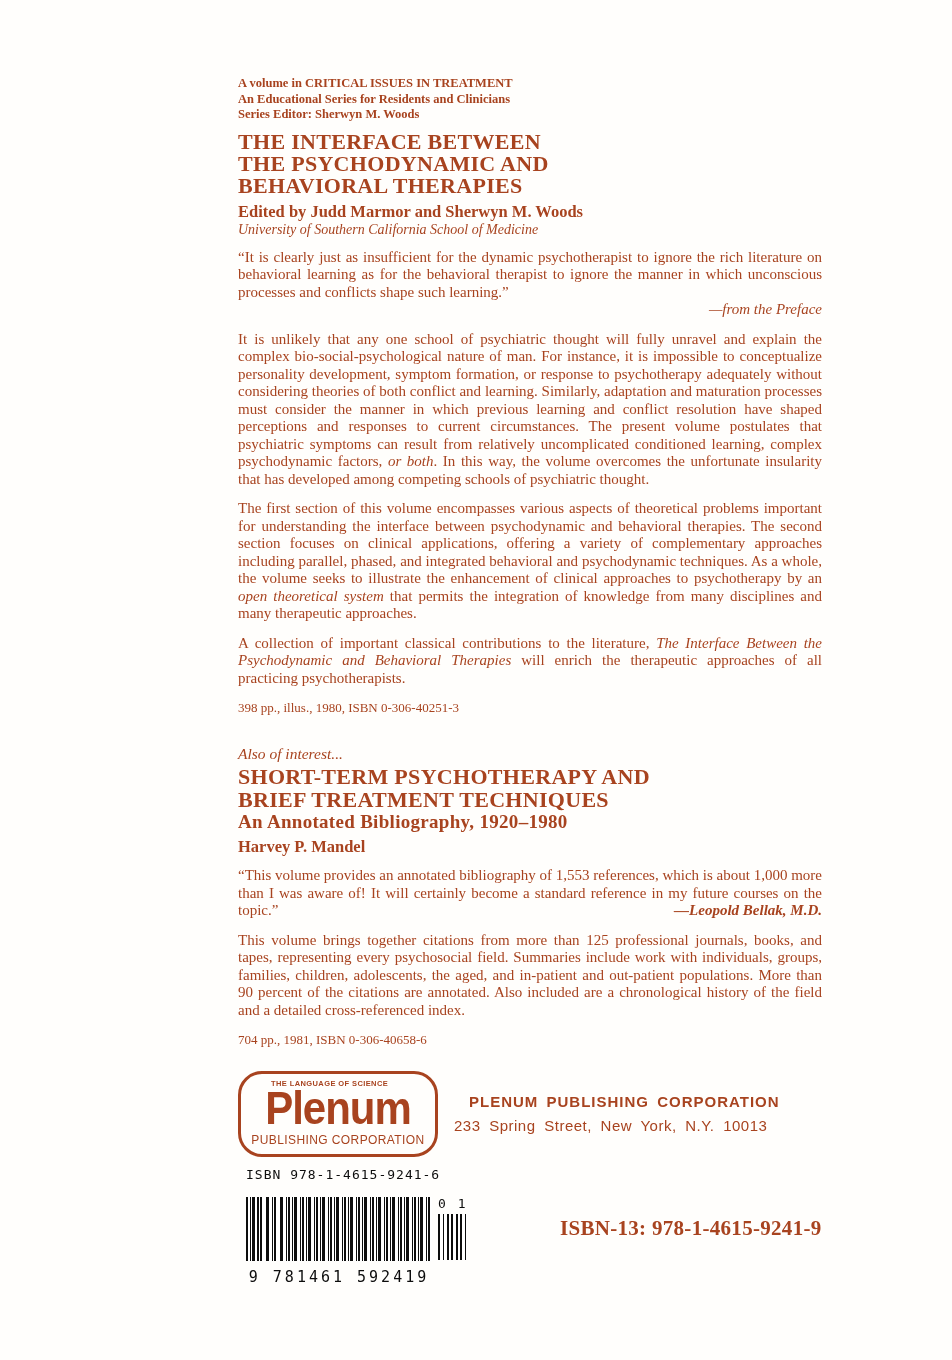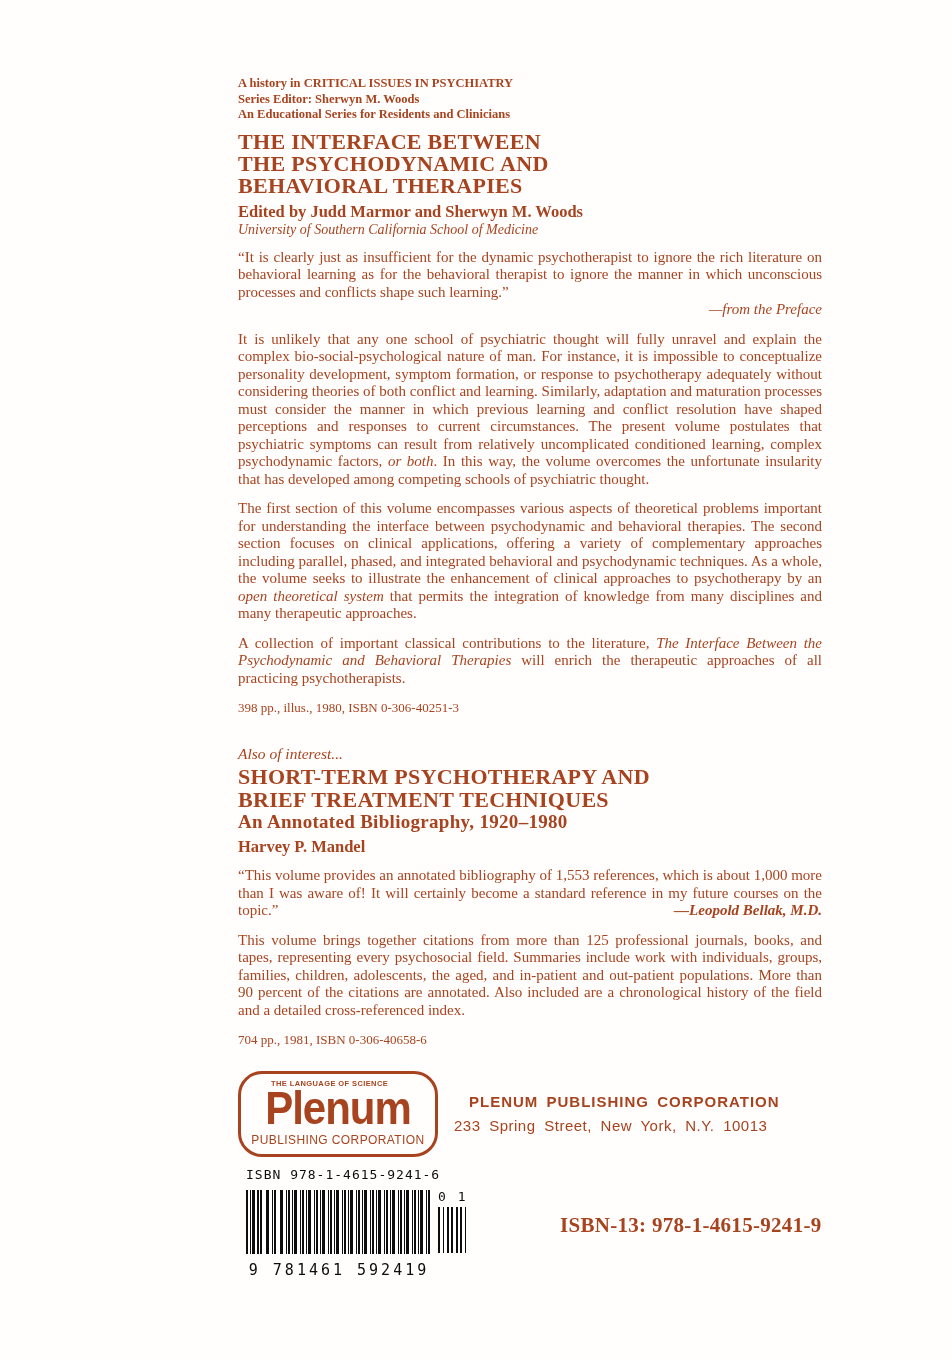--- a/index.html
+++ b/index.html
@@ -39,21 +39,21 @@
   .logo-tagline { font-family:"Liberation Sans", sans-serif; font-size:7.5px; font-weight:bold; letter-spacing:.4px; padding-left:22px; }
   .logo-wordmark { font-family:"Liberation Sans", sans-serif; font-size:42px; font-weight:bold; letter-spacing:-1px; line-height:42px; text-align:center; transform:scaleY(1.08); }
   .logo-sub { font-family:"Liberation Sans", sans-serif; font-size:12px; letter-spacing:.4px; text-align:center; margin-top:3px; }
   .publisher-text { margin-left:16px; font-family:"Liberation Sans", sans-serif; }
   .publisher-name { font-size:15px; font-weight:bold; letter-spacing:1px; word-spacing:3px; line-height:20px;margin-left:15px; }
   .publisher-address { font-size:15px; letter-spacing:.5px; word-spacing:4px; line-height:20px; margin-top:4px; }
 
   .barcode-row { display:flex; margin-top:10px; }
   .barcode-block { margin-left:8px; color:var(--bar); flex:none; }
   .barcode-isbn { font-family:"DejaVu Sans Mono", monospace; font-size:13px; line-height:15px; letter-spacing:1px; }
-  .bars-row { display:flex; align-items:flex-start; margin-top:8px; }
+  .bars-row { display:flex; align-items:flex-start; margin-top:15px; }
   .barcode-bars {
     width:186px; height:64px;
     background:repeating-linear-gradient(90deg,
       var(--bar) 0px, var(--bar) 2px,
       #fff 2px, #fff 3.5px,
       var(--bar) 3.5px, var(--bar) 4.5px,
       #fff 4.5px, #fff 6px,
       var(--bar) 6px, var(--bar) 9px,
       #fff 9px, #fff 11.5px,
       var(--bar) 11.5px, var(--bar) 12.5px,
@@ -72,23 +72,23 @@
   .barcode-digits { font-family:"DejaVu Sans Mono", monospace; font-size:15px; line-height:17px; letter-spacing:3px; margin-top:8px; width:186px; text-align:center; }
   .isbn13 { align-self:center; margin-left:92px; margin-top:4px; font-size:21px; font-weight:600; letter-spacing:.3px; color:var(--ink); }
 </style>
 </head>
 <body>
 
 <div class="page">
   <div class="content">
 
     <header class="series-header">
-      <div>A history in CRITICAL ISSUES IN PSYCHIATRY</div>
+      <div>A volume in CRITICAL ISSUES IN TREATMENT</div>
+      <div>An Educational Series for Residents and Clinicians</div>
       <div>Series Editor: Sherwyn M. Woods</div>
-      <div>An Educational Series for Residents and Clinicians</div>
     </header>
 
     <h1 class="book-title">
         <span class="tl">THE INTERFACE BETWEEN</span>
         <span class="tl">THE PSYCHODYNAMIC AND</span>
         <span class="tl">BEHAVIORAL THERAPIES</span>
       </h1>
 
     <div class="editors">Edited by Judd Marmor and Sherwyn M. Woods</div>
     <div class="affiliation">University of Southern California School of Medicine</div>

